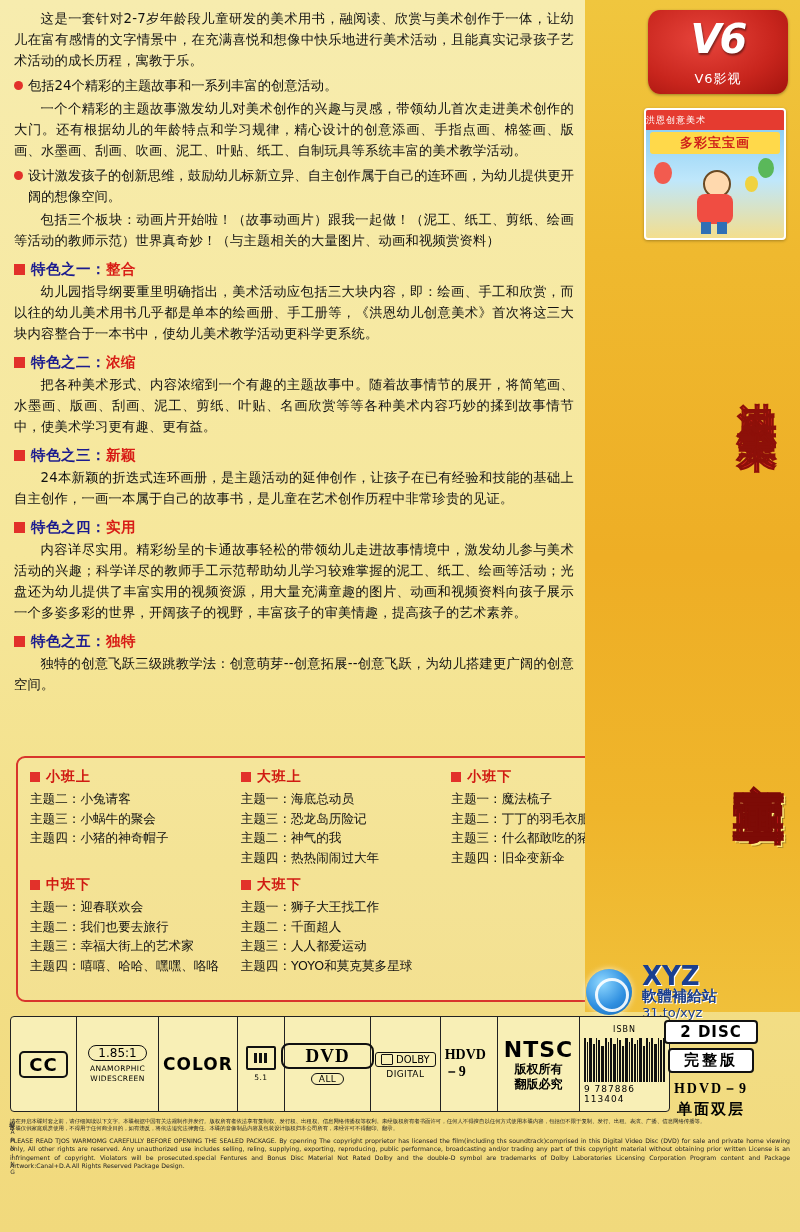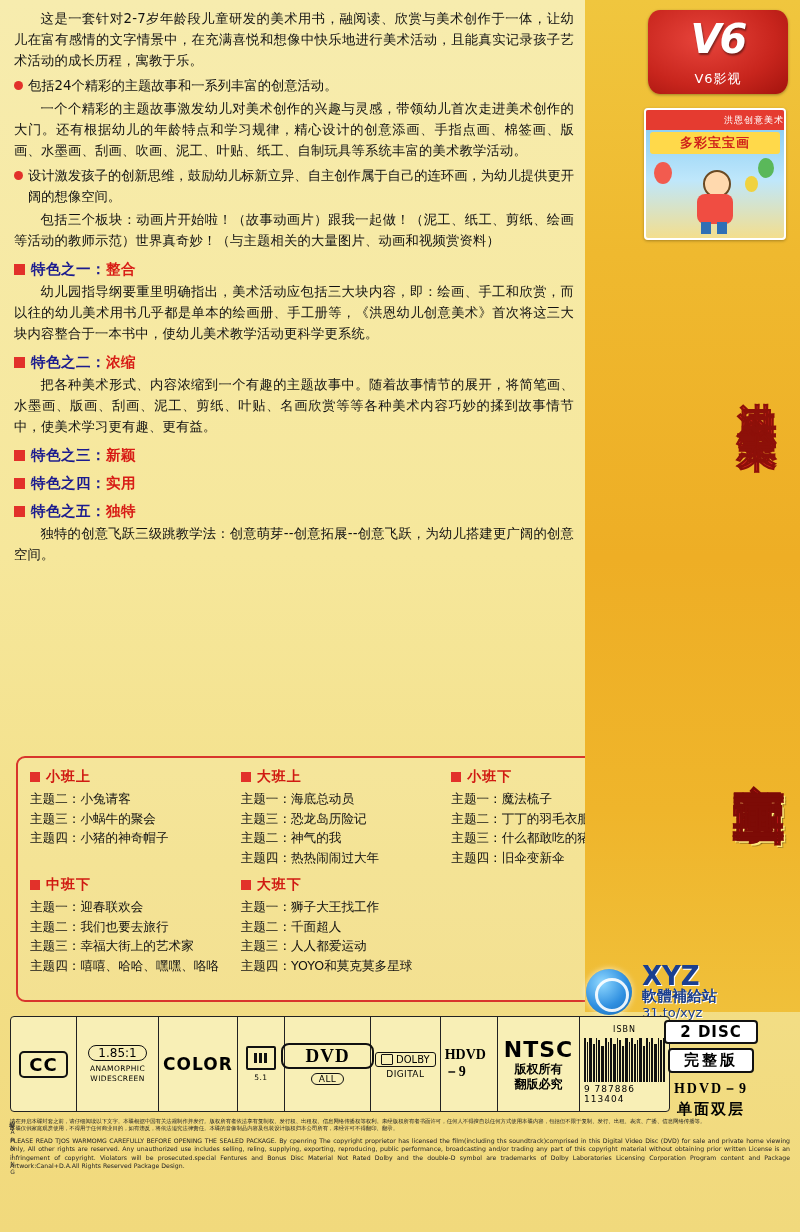--- a/index.html
+++ b/index.html
@@ -72,21 +72,21 @@
     font-size:13px;color:#fff;letter-spacing:1px;white-space:nowrap;
   }
   .cover{
     position:absolute;right:14px;top:108px;width:138px;height:128px;
     background:linear-gradient(180deg,#7ec8f2 0%,#bfe7fb 55%,#f3de8e 100%);
     border:2px solid #fff;border-radius:4px;overflow:hidden;
     box-shadow:0 1px 3px rgba(0,0,0,.3);
   }
   .cover .ctop{
     position:absolute;left:0;right:0;top:0;height:20px;
-    background:#e53b30;color:#fff;font-size:9px;text-align:right;line-height:20px;letter-spacing:1px;
+    background:#e53b30;color:#fff;font-size:9px;text-align:left;line-height:20px;letter-spacing:1px;
   }
   .cover .cmid{
     position:absolute;left:4px;right:4px;top:22px;height:22px;
     background:#ffd94a;border-radius:3px;color:#d0231a;font-size:13px;font-weight:bold;
     text-align:center;line-height:22px;letter-spacing:1px;
   }
   .cover .kid{
     position:absolute;left:50%;bottom:4px;transform:translateX(-50%);
     width:52px;height:64px;
   }
@@ -233,25 +233,27 @@
     <div class="feat">
       <span class="sq"></span>
       <span class="lbl"><span>特色之二：</span><span class="hl">浓缩</span></span>
     </div>
     <p class="para">把各种美术形式、内容浓缩到一个有趣的主题故事中。随着故事情节的展开，将简笔画、水墨画、版画、刮画、泥工、剪纸、叶贴、名画欣赏等等各种美术内容巧妙的揉到故事情节中，使美术学习更有趣、更有益。</p>
 
     <div class="feat">
       <span class="sq"></span>
       <span class="lbl"><span>特色之三：</span><span class="hl">新颖</span></span>
     </div>
+    <p class="para">24本新颖的折迭式连环画册，是主题活动的延伸创作，让孩子在已有经验和技能的基础上自主创作，一画一本属于自己的故事书，是儿童在艺术创作历程中非常珍贵的见证。</p>
 
     <div class="feat">
       <span class="sq"></span>
       <span class="lbl"><span>特色之四：</span><span class="hl">实用</span></span>
     </div>
+    <p class="para">内容详尽实用。精彩纷呈的卡通故事轻松的带领幼儿走进故事情境中，激发幼儿参与美术活动的兴趣；科学详尽的教师手工示范帮助幼儿学习较难掌握的泥工、纸工、绘画等活动；光盘还为幼儿提供了丰富实用的视频资源，用大量充满童趣的图片、动画和视频资料向孩子展示一个多姿多彩的世界，开阔孩子的视野，丰富孩子的审美情趣，提高孩子的艺术素养。</p>
 
     <div class="feat">
       <span class="sq"></span>
       <span class="lbl"><span>特色之五：</span><span class="hl">独特</span></span>
     </div>
     <p class="para">独特的创意飞跃三级跳教学法：创意萌芽--创意拓展--创意飞跃，为幼儿搭建更广阔的创意空间。</p>
   </div>
 
   <div class="topicbox">
     <div class="tgrid">

